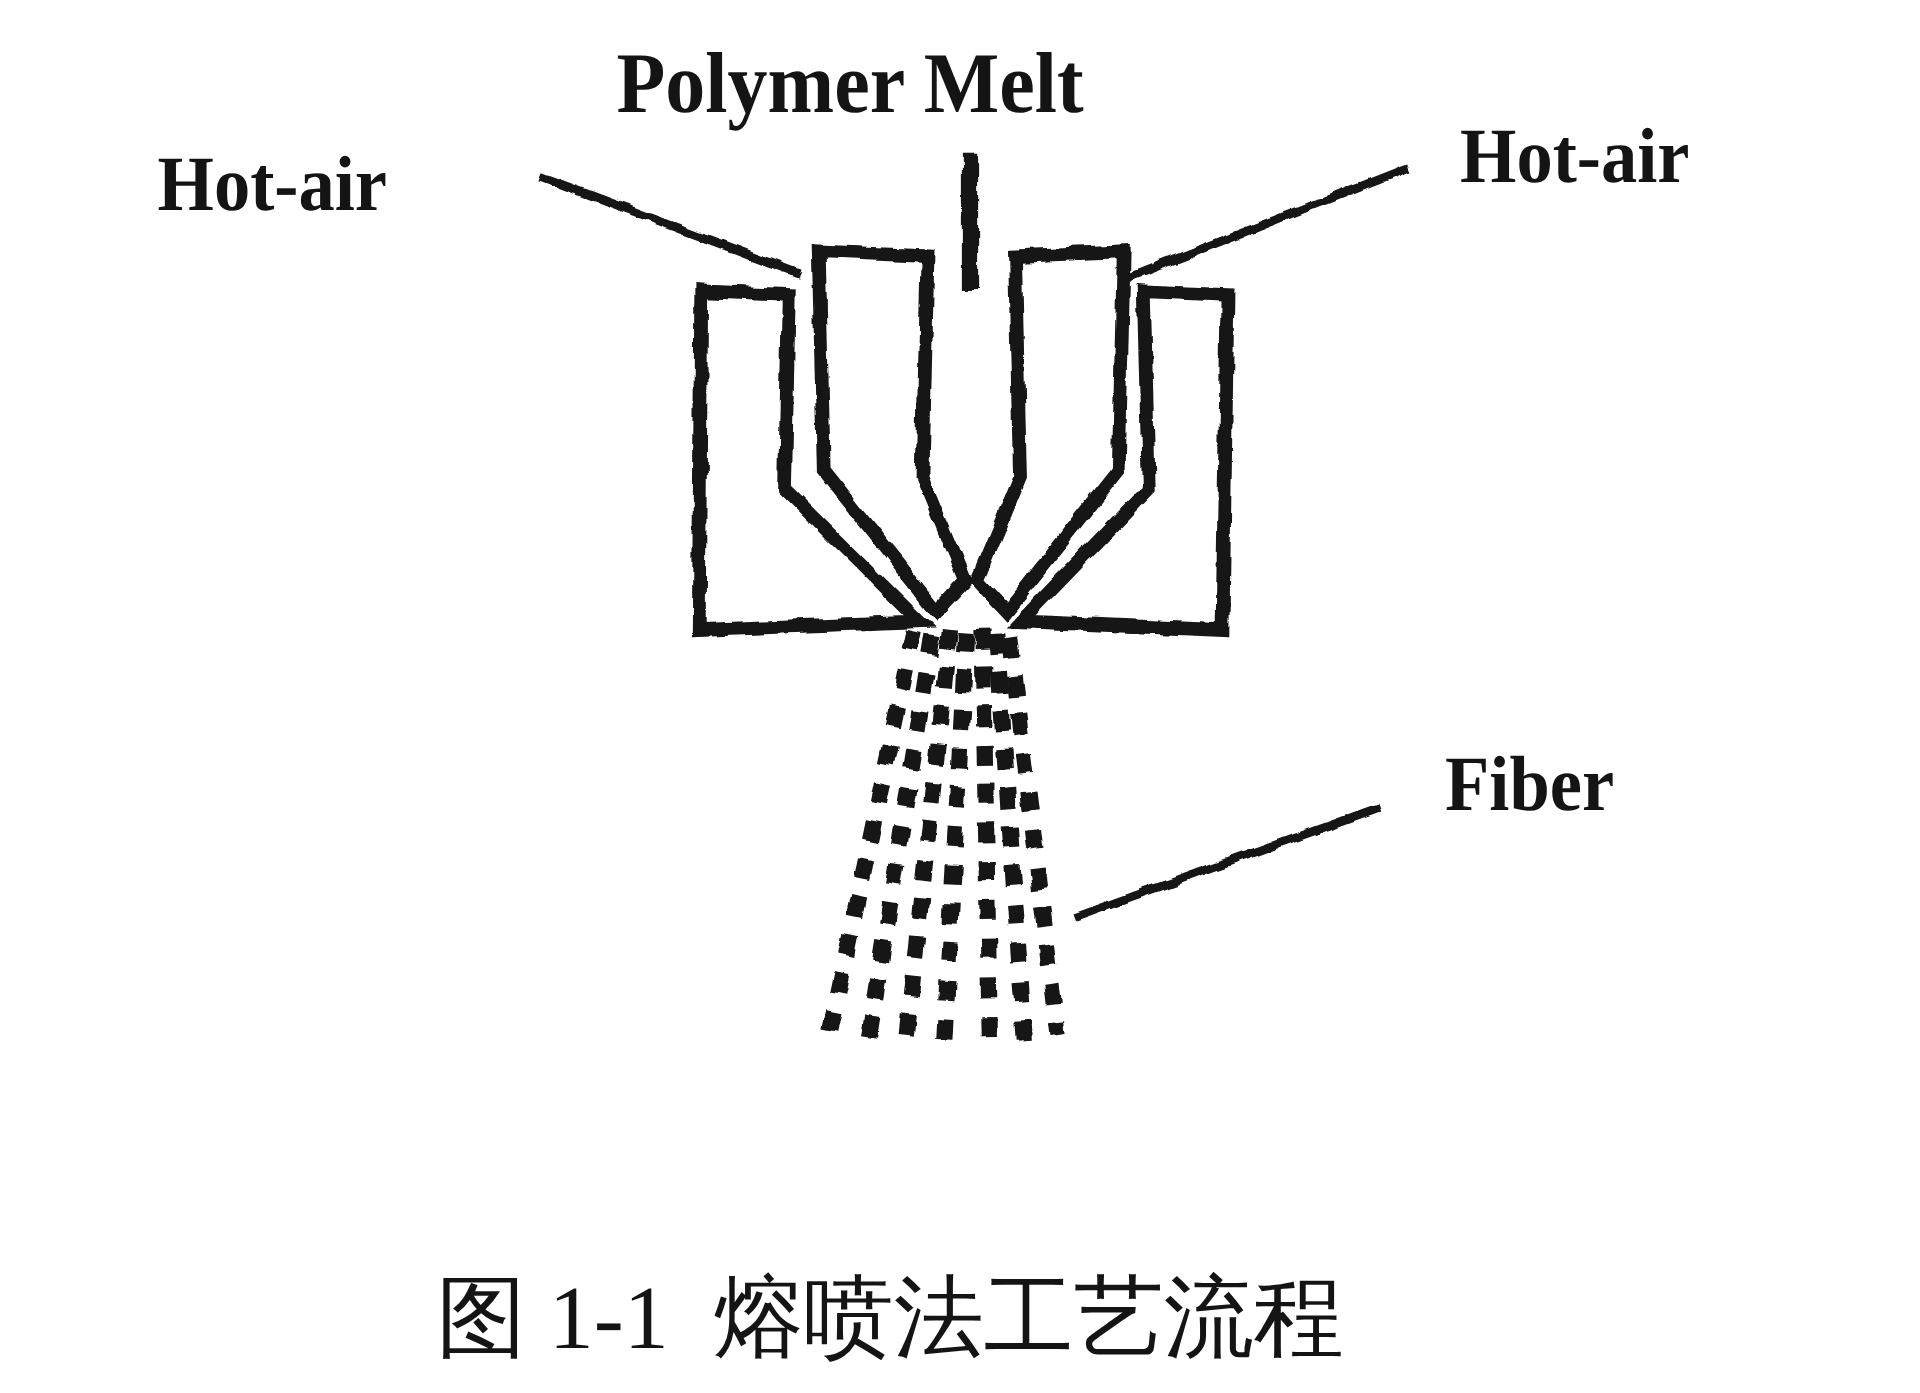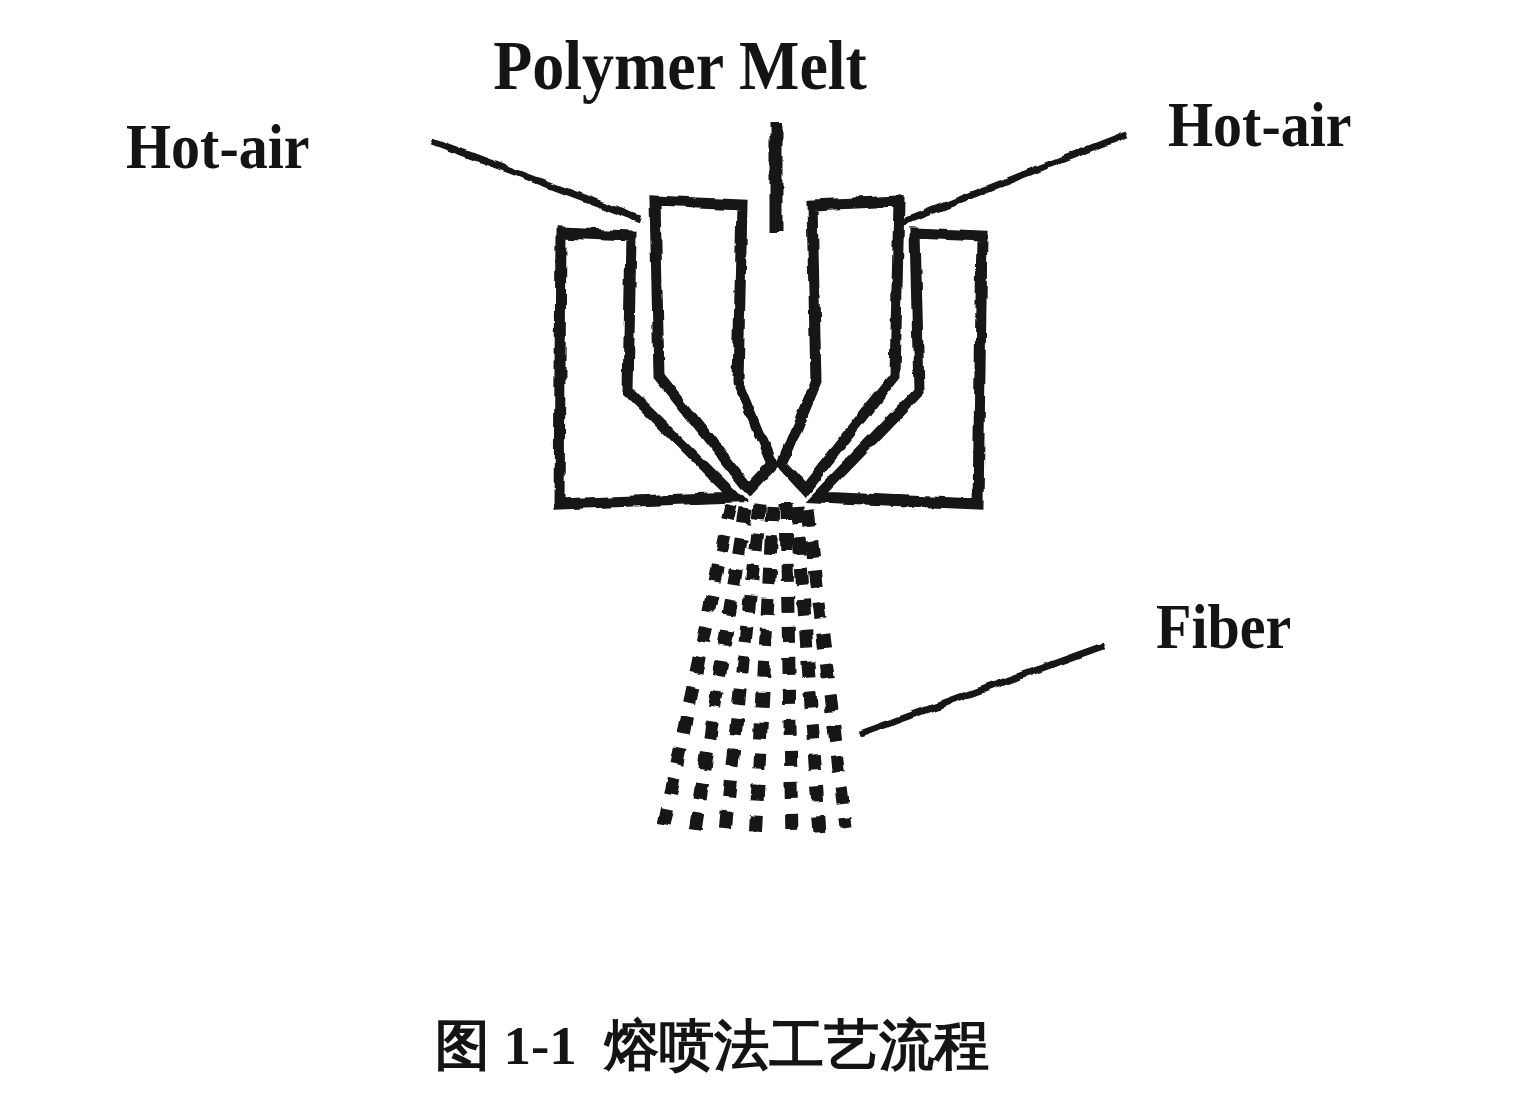--- a/index.html
+++ b/index.html
@@ -54,22 +54,22 @@
     left: 1156px;
     top: 596px;
     font-size: 58px;
     transform: scaleY(1.08);
   }
   .caption {
     position: absolute;
     left: 712px;
     top: 1018px;
     transform: translateX(-50%);
-    font-size: 55px;
-    font-weight: 700;
+    font-size: 72px;
+    font-weight: 400;
     line-height: 1;
     white-space: pre;
     color: #141414;
   }
 </style>
 </head>
 <body>
 
 <div class="page">
 

